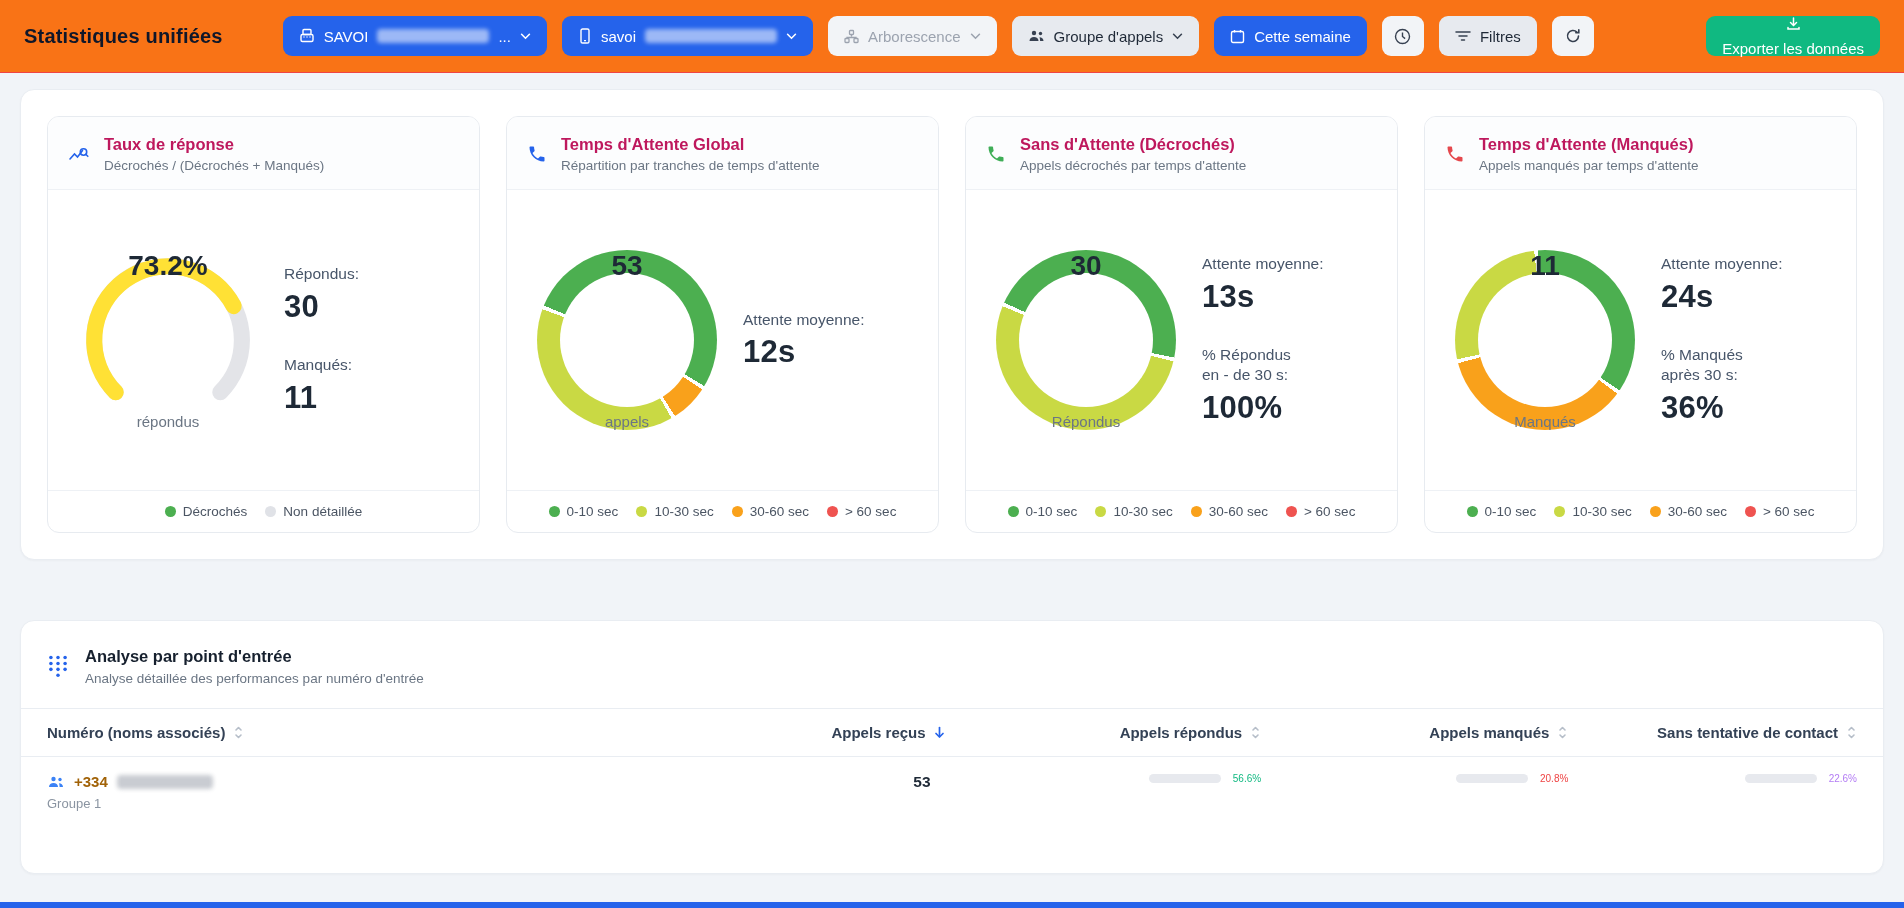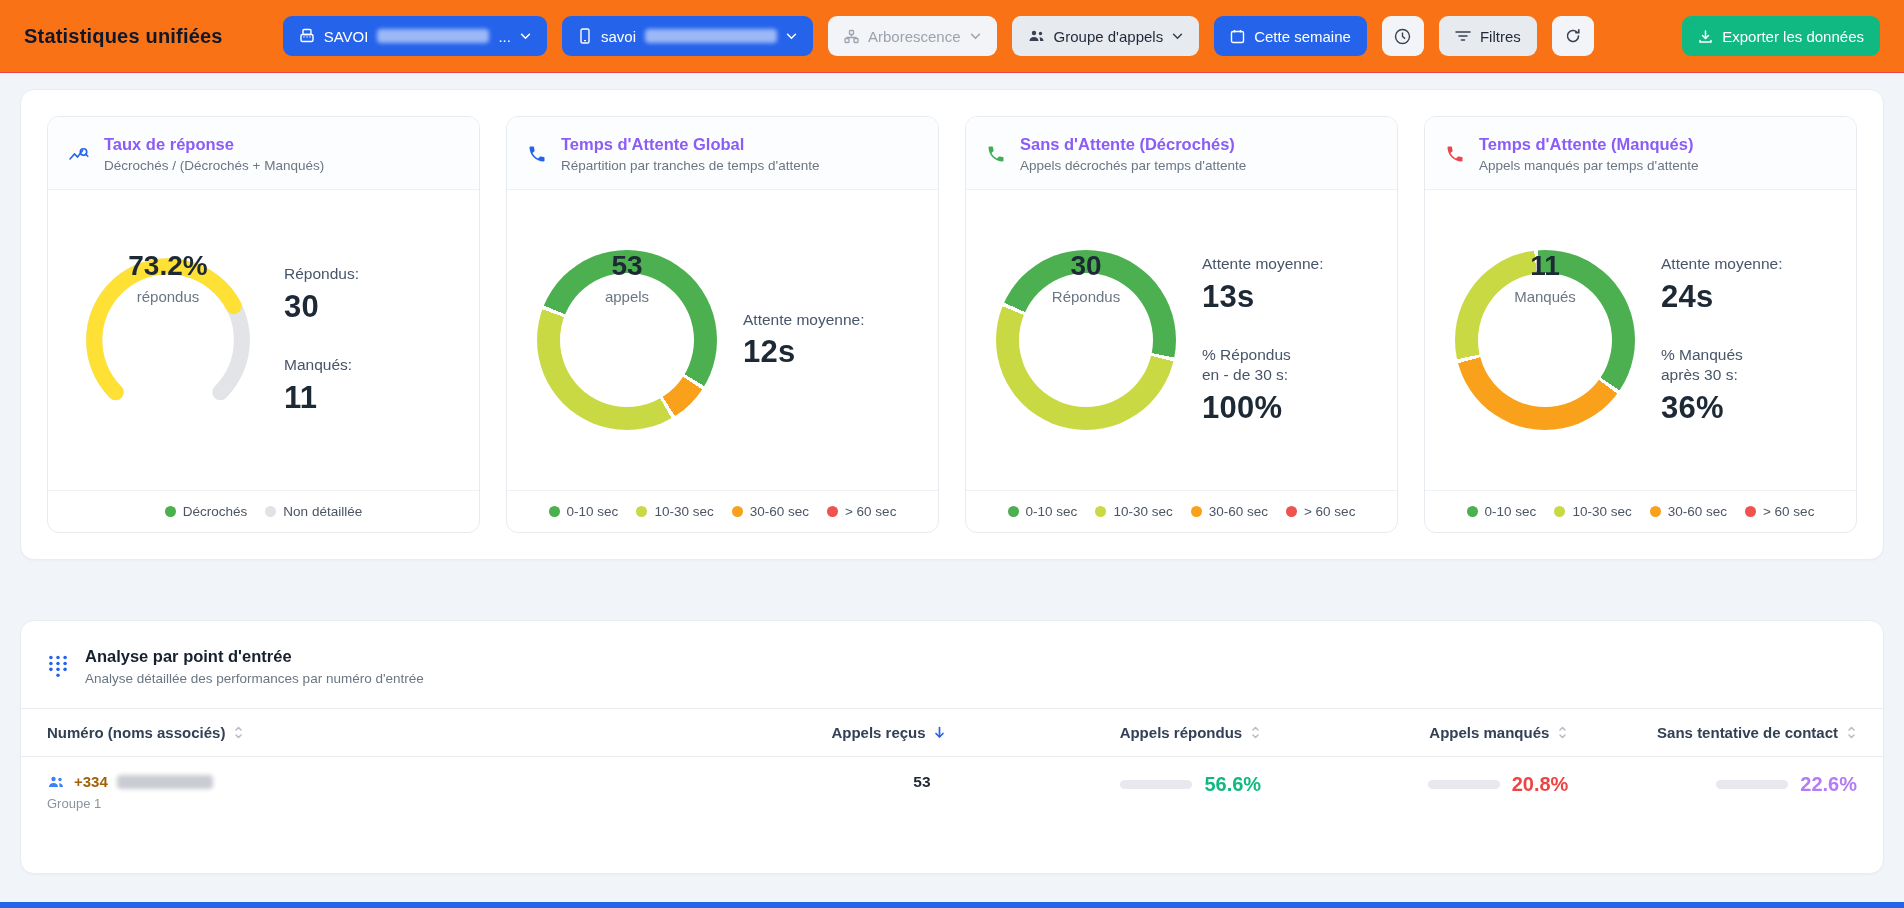--- a/index.html
+++ b/index.html
@@ -12,45 +12,45 @@
     padding:0 24px; gap:14px; border-bottom:1px solid #ef4444;justify-content:space-between; }
   .page-title { font-size:20px; font-weight:700; color:#0f172a; letter-spacing:.2px; margin-right:46px; white-space:nowrap; }
   .controls { display:flex; align-items:center; gap:15px; flex:1; }
   .btn { height:40px; border:none; border-radius:9px; display:inline-flex; align-items:center;
     gap:9px; padding:0 16px; font-size:15px; font-family:inherit; cursor:pointer; white-space:nowrap; }
   .btn svg { flex:0 0 auto; }
   .btn-blue { background:#2563eb; color:#fff; }
   .btn-gray { background:#e7eaef; color:#1f2937; }
   .btn-soft { background:#f2f4f7; color:#374151; }
   .btn-disabled { background:#f2f4f7; color:#9ca3af; cursor:default; }
-  .btn-green { background:#10b981; color:#fff; font-size:15px; }
+  .btn-green { background:#10b981; color:#fff; font-size:15px;flex-direction:column; }
   .btn-icon { width:42px; justify-content:center; padding:0; }
   .chev { width:11px; height:7px; }
   .redact { display:inline-block; height:14px; border-radius:4px; filter:blur(2px); }
   .redact-white { background:rgba(255,255,255,.55); }
   .redact-gray { background:#c9ccd2; }
 
   
   .panel { background:#fff; border:1px solid #e9edf2; border-radius:14px;
     margin:16px 20px 0 20px; box-shadow:0 1px 2px rgba(16,24,40,.03); }
   .cards-panel { padding:26px; display:grid; grid-template-columns:repeat(4,1fr); gap:26px; }
 
   
   .card { background:#fff; border:1px solid #e7ebf0; border-radius:12px; display:flex; flex-direction:column; overflow:hidden; }
   .card-header { display:flex; align-items:center; gap:14px; padding:18px 20px 16px 20px;
     border-bottom:1px solid #eef1f5; background:#fcfdfe; }
-  .card-title { font-size:16.5px; font-weight:700; color:#8b5cf6; }
+  .card-title { font-size:16.5px; font-weight:700; color:#be185d; }
   .card-subtitle { font-size:13.5px; color:#6b7684; margin-top:4px; }
   .card-body { flex:1; display:flex; align-items:center; padding:10px 14px 10px 30px; min-height:300px; }
   .chart-wrap { position:relative; width:180px; height:180px; flex:0 0 auto; }
   .donut { width:180px; height:180px; border-radius:50%; }
   .donut-hole { position:absolute; left:23px; top:23px; width:134px; height:134px;
     border-radius:50%; background:#fff; }
   .chart-center { position:absolute; inset:0; display:flex; flex-direction:column;
-    align-items:center; justify-content:flex-start; text-align:center; gap:6px; }
+    align-items:center; justify-content:space-between; text-align:center; gap:6px; }
   .center-value { font-size:28px; font-weight:700; color:#1e2936; }
   .center-label { font-size:15px; color:#6b7684; }
   .card-stats { flex:1; display:flex; flex-direction:column; justify-content:center;
     gap:30px; padding-left:26px; }
   .stat-label { font-size:15.5px; color:#475569; line-height:1.35; }
   .stat-value { font-size:31px; font-weight:700; color:#1e2936; margin-top:4px; letter-spacing:.3px; }
   .card-legend { border-top:1px solid #eef1f5; padding:13px 10px; display:flex;
     justify-content:center; align-items:center; gap:18px; flex-wrap:nowrap; }
   .legend-item { display:flex; align-items:center; gap:7px; font-size:13.5px; color:#4b5563; white-space:nowrap; }
   .legend-dot { width:11px; height:11px; border-radius:50%; flex:0 0 auto; }
@@ -65,21 +65,21 @@
     padding:15px 26px; border-top:1px solid #e9edf2; border-bottom:1px solid #e9edf2; white-space:nowrap; }
   thead th:first-child { text-align:left; }
   th .th-inner { display:inline-flex; align-items:center; gap:8px; cursor:pointer; }
   tbody td { padding:16px 26px; vertical-align:top; }
   .num-cell { display:flex; align-items:center; gap:9px; font-size:15px; font-weight:700; color:#a16207; }
   .group-label { font-size:13px; color:#8a94a1; margin-top:6px; }
   .received-val { font-size:15.5px; font-weight:700; color:#1e2936; text-align:right; padding-right:40px; }
   .barcell { display:flex; align-items:center; justify-content:flex-end; gap:12px; }
   .bar { width:72px; height:9px; border-radius:6px; background:#e7e9ee; overflow:hidden; }
   .bar-fill { height:100%; border-radius:6px; }
-  .bar-label { font-size:20px; font-weight:700; }
+  .bar-label { font-size:10px; font-weight:400; }
 
   .bottom-strip { position:fixed; left:0; bottom:0; width:100%; height:6px; background:#2563eb; }
 
   .col-num { width:37%; } .col-recus { width:14%; } .col-dec { width:17%; }
   .col-man { width:16.5%; } .col-sans { width:15.5%; }
 </style>
 </head>
 <body>
 
 <header class="topbar">

